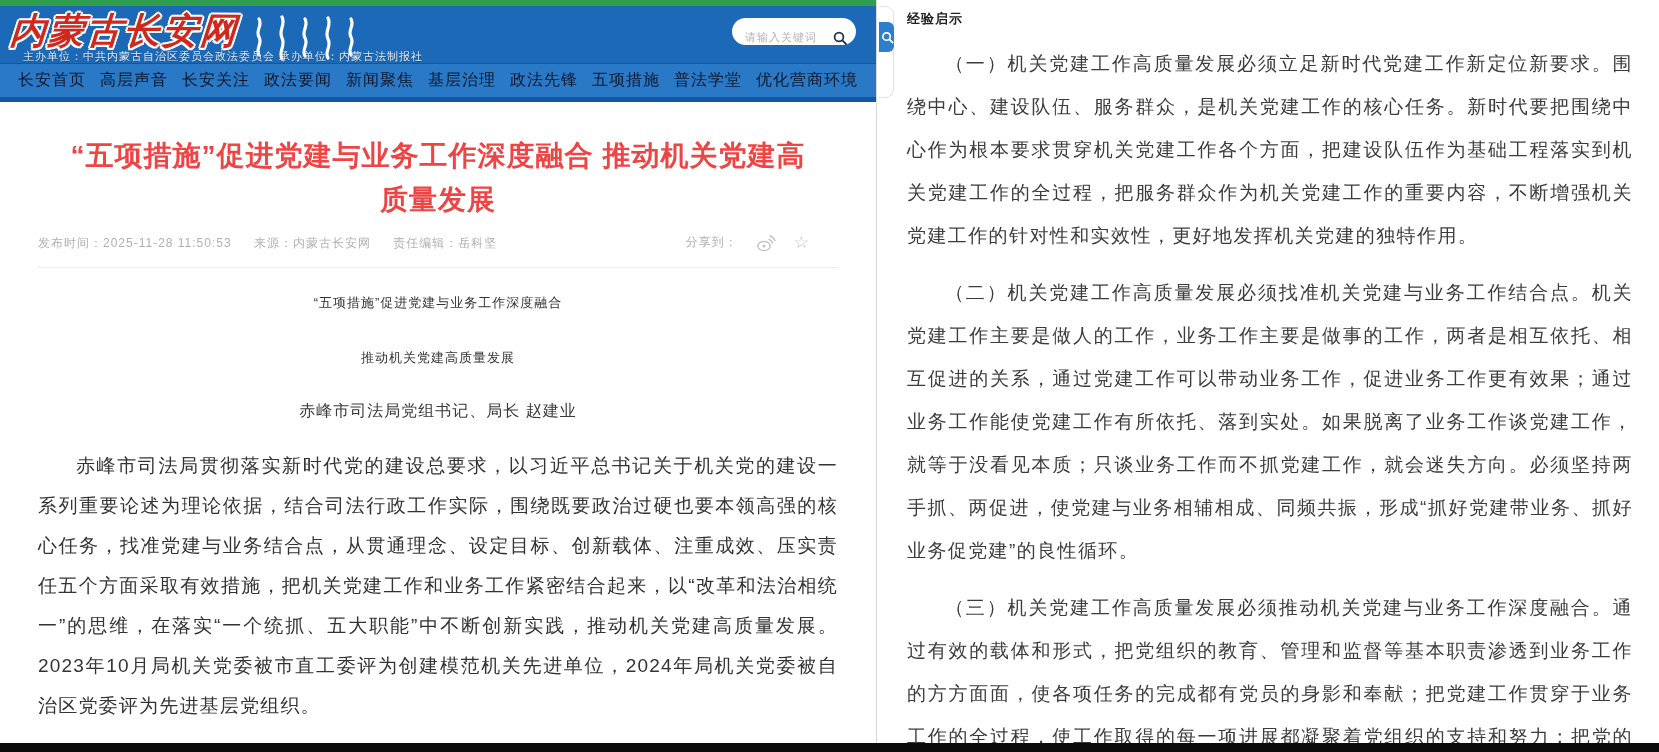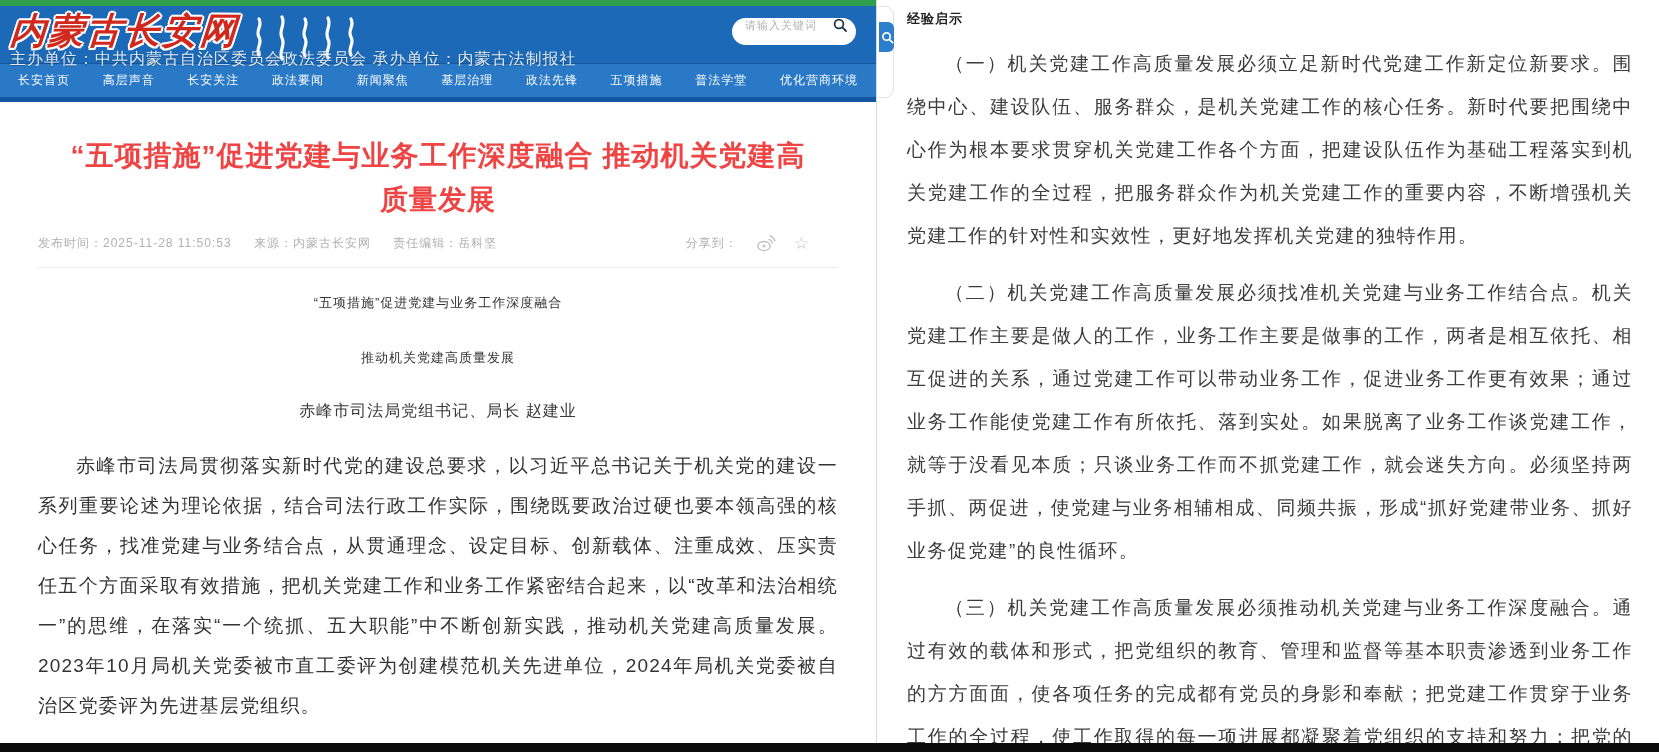--- a/index.html
+++ b/index.html
@@ -13,40 +13,40 @@
   .green-bar { height:6px; background:#2f9e4e; }
   .site-header { position:relative; height:57px; background:#1c69b7;
     display:flex; align-items:center; }
   .logo-block { position:relative; padding-left:10px; display:flex; align-items:flex-start; }
   .logo-text { font-family:"Liberation Serif", serif; font-weight:bold; font-style:italic;
     font-size:36px; letter-spacing:2px; color:#d0281c; line-height:40px; margin-top:2px;
     transform:skewX(-4deg);
     text-shadow:-2px 0 0 #fff,2px 0 0 #fff,0 -2px 0 #fff,0 2px 0 #fff,
       -1.5px -1.5px 0 #fff,1.5px -1.5px 0 #fff,-1.5px 1.5px 0 #fff,1.5px 1.5px 0 #fff; }
   .mongolian { margin-left:14px; margin-top:6px; }
-  .site-subtitle { position:absolute; left:10px; top:40px; width:560px;
-    font-size:16px; letter-spacing:1px; color:rgba(255,255,255,.88); white-space:nowrap;
+  .site-subtitle { position:absolute; left:23px; top:40px; width:560px;
+    font-size:11px; letter-spacing:1px; color:rgba(255,255,255,.88); white-space:nowrap;
     text-shadow:0 1px 1px rgba(0,0,0,.25); }
   .search-box { position:absolute; right:20px; top:12px; width:124px; height:27px;
-    background:#fff; border-radius:14px; display:flex; align-items:flex-start;
+    background:#fff; border-radius:14px; display:flex; align-items:flex-end;
     justify-content:space-between; padding:0 9px 0 13px; }
   .search-placeholder { font-size:11px; color:#b3b3b3; letter-spacing:1px; }
 
   .nav-bar { height:34px; background:#2a79c7; border-top:1px solid #15589f;
     display:flex; align-items:center; justify-content:space-between; padding:0 18px; }
-  .nav-item { color:#ffffff; font-size:12px; letter-spacing:1px; cursor:pointer; white-space:nowrap; }
+  .nav-item { color:#0f172a; font-size:16px; letter-spacing:1px; cursor:pointer; white-space:nowrap; }
   .nav-strip { height:5px; background:#1356a2; }
 
   .article { padding:0 38px; }
   .article h1 { margin:32px 22px 0; text-align:center; font-size:28px; font-weight:bold;
     color:#ef4444; line-height:44px; letter-spacing:1px; }
   .meta-row { margin-top:12px; display:flex; justify-content:space-between;
     align-items:center; font-size:12px; color:#b0b0b0; letter-spacing:1px;gap:42px; }
   .meta-left span { margin-right:18px; }
-  .meta-share { display:flex; align-items:center; gap:18px; padding-right:28px; }
+  .meta-share { display:flex; gap:18px; padding-right:28px; }
   .share-star { font-size:17px; color:#c4c4c4; line-height:1; cursor:pointer; }
   .article-divider { border:none; border-top:1px solid #ececec; margin-top:15px; }
   .sub-head { text-align:center; font-size:13px; font-weight:normal; color:#333;
     letter-spacing:1px; }
   .sub-head.first { margin-top:26px; }
   .sub-head.second { margin-top:37px; }
   .byline { margin-top:34px; text-align:center; font-size:16px; color:#3a3a3a;
     letter-spacing:1px; }
   .body-text { margin-top:24px; font-size:19px; color:#333; line-height:40px;
     text-align:justify; text-indent:2em; letter-spacing:1.2px; }

